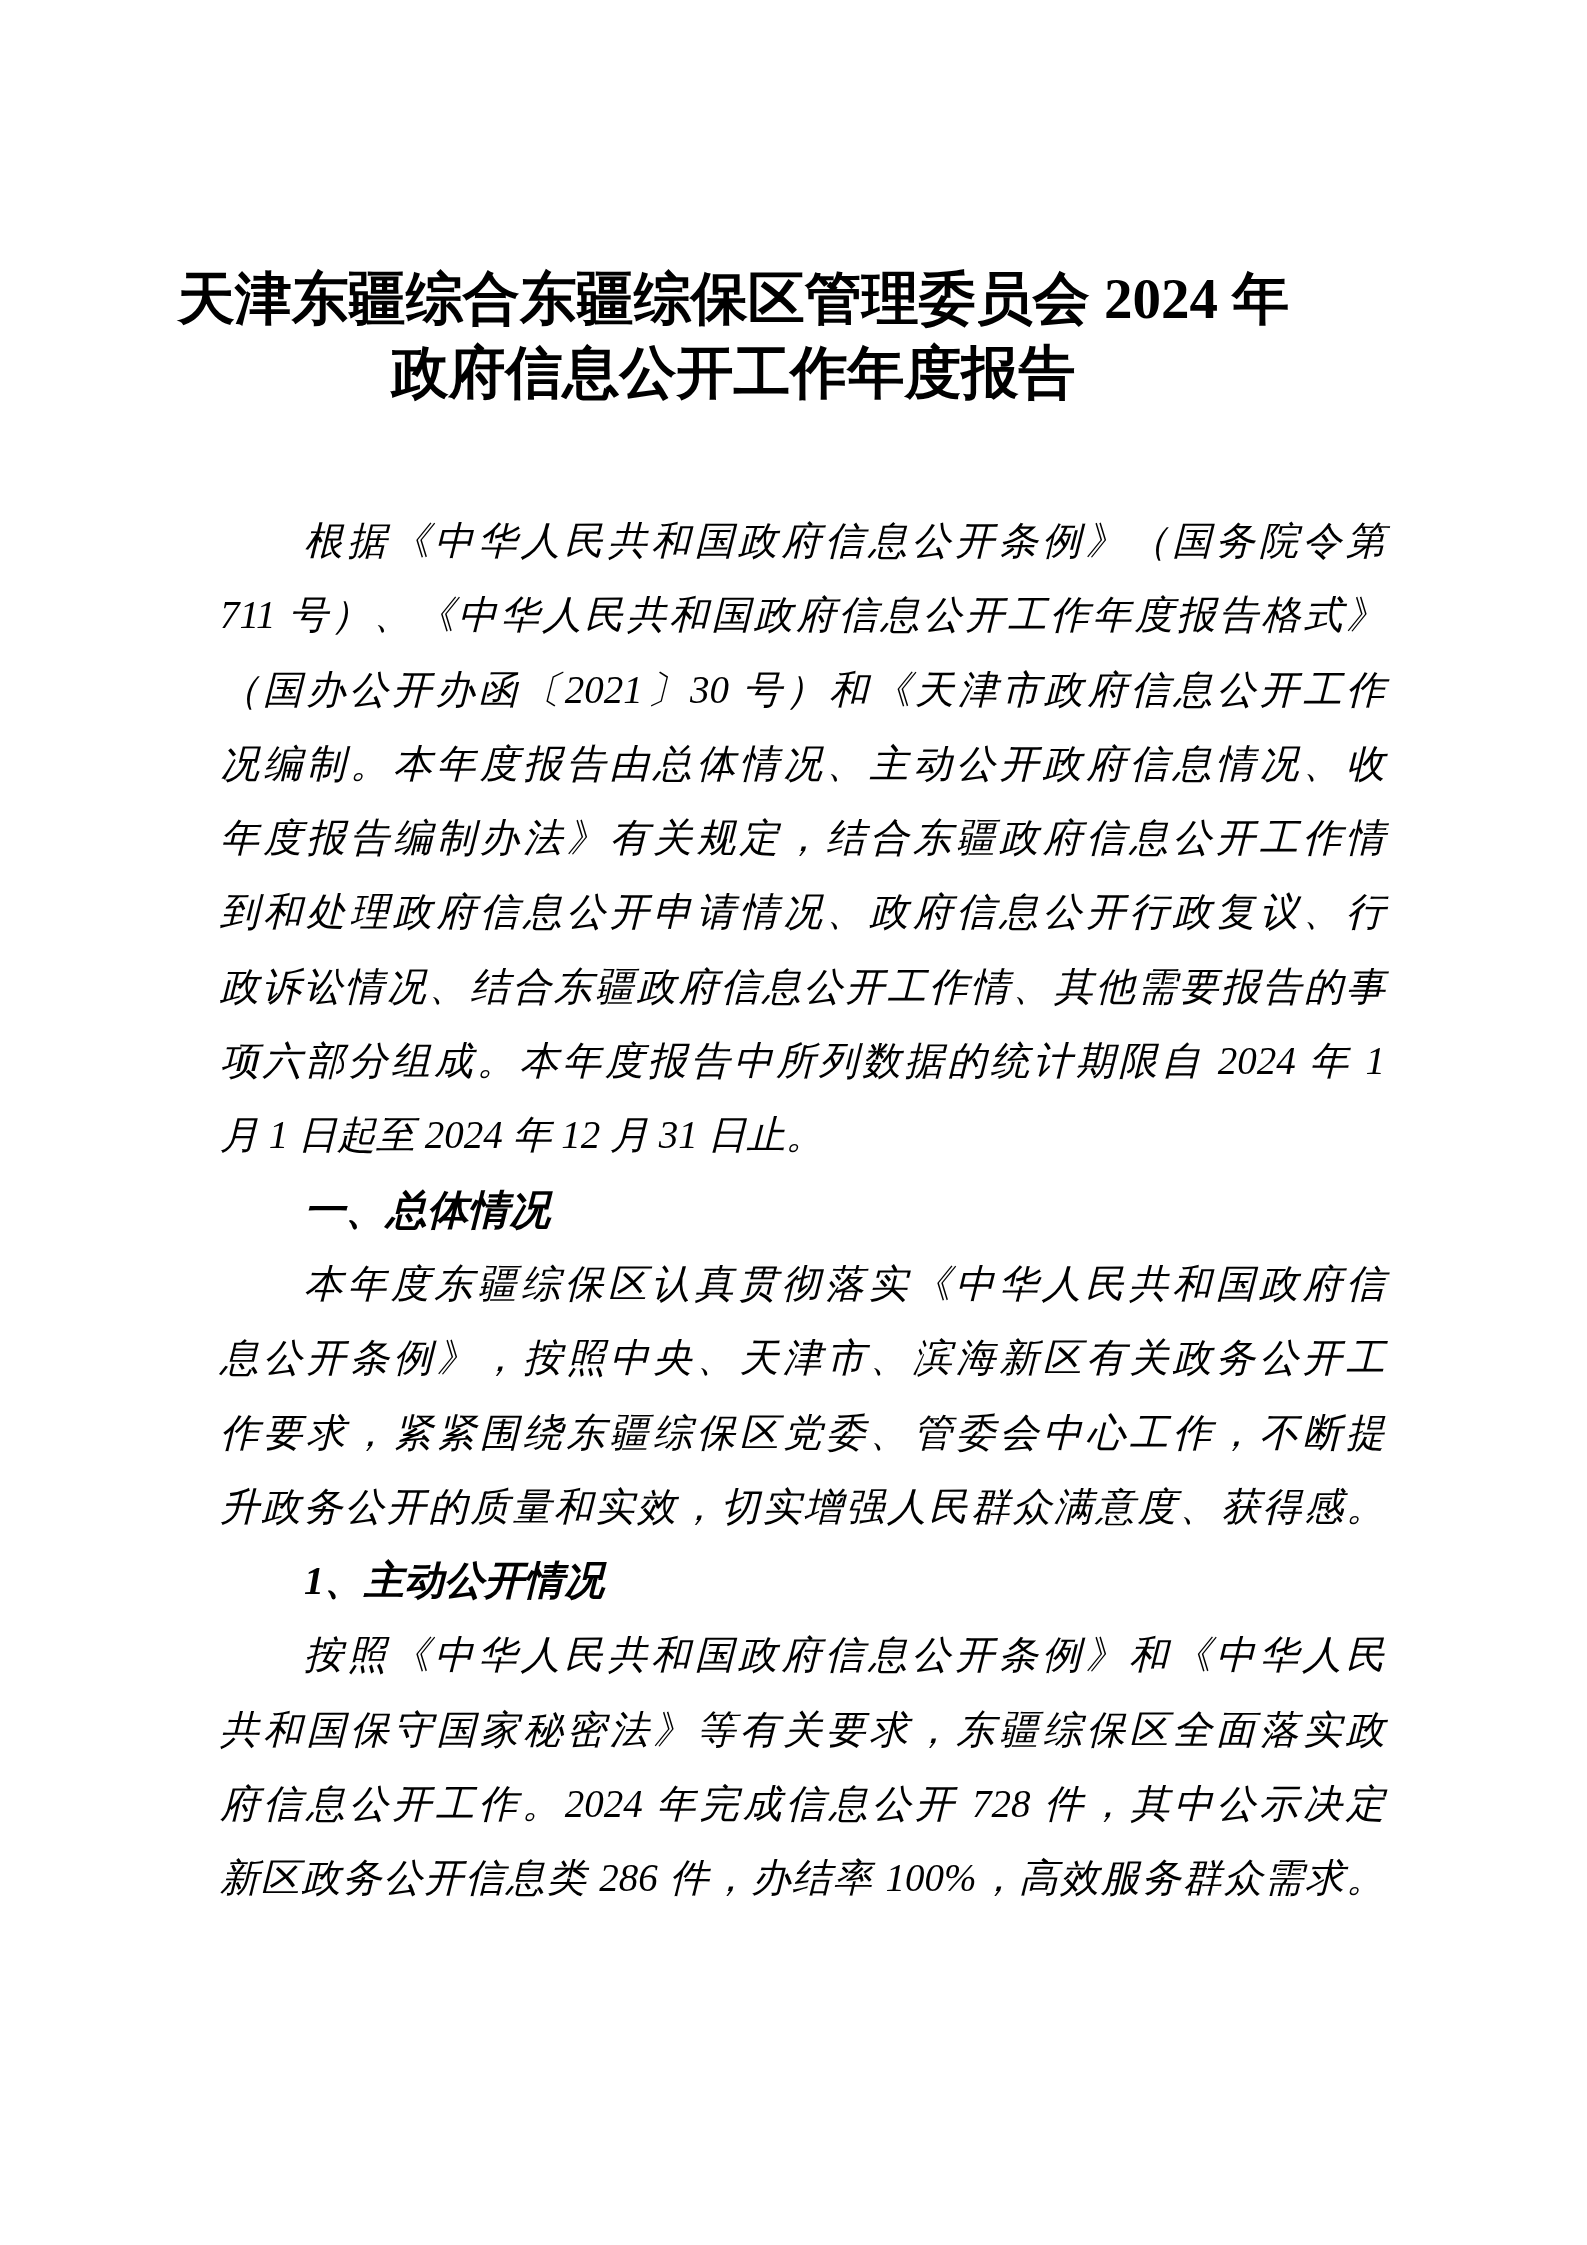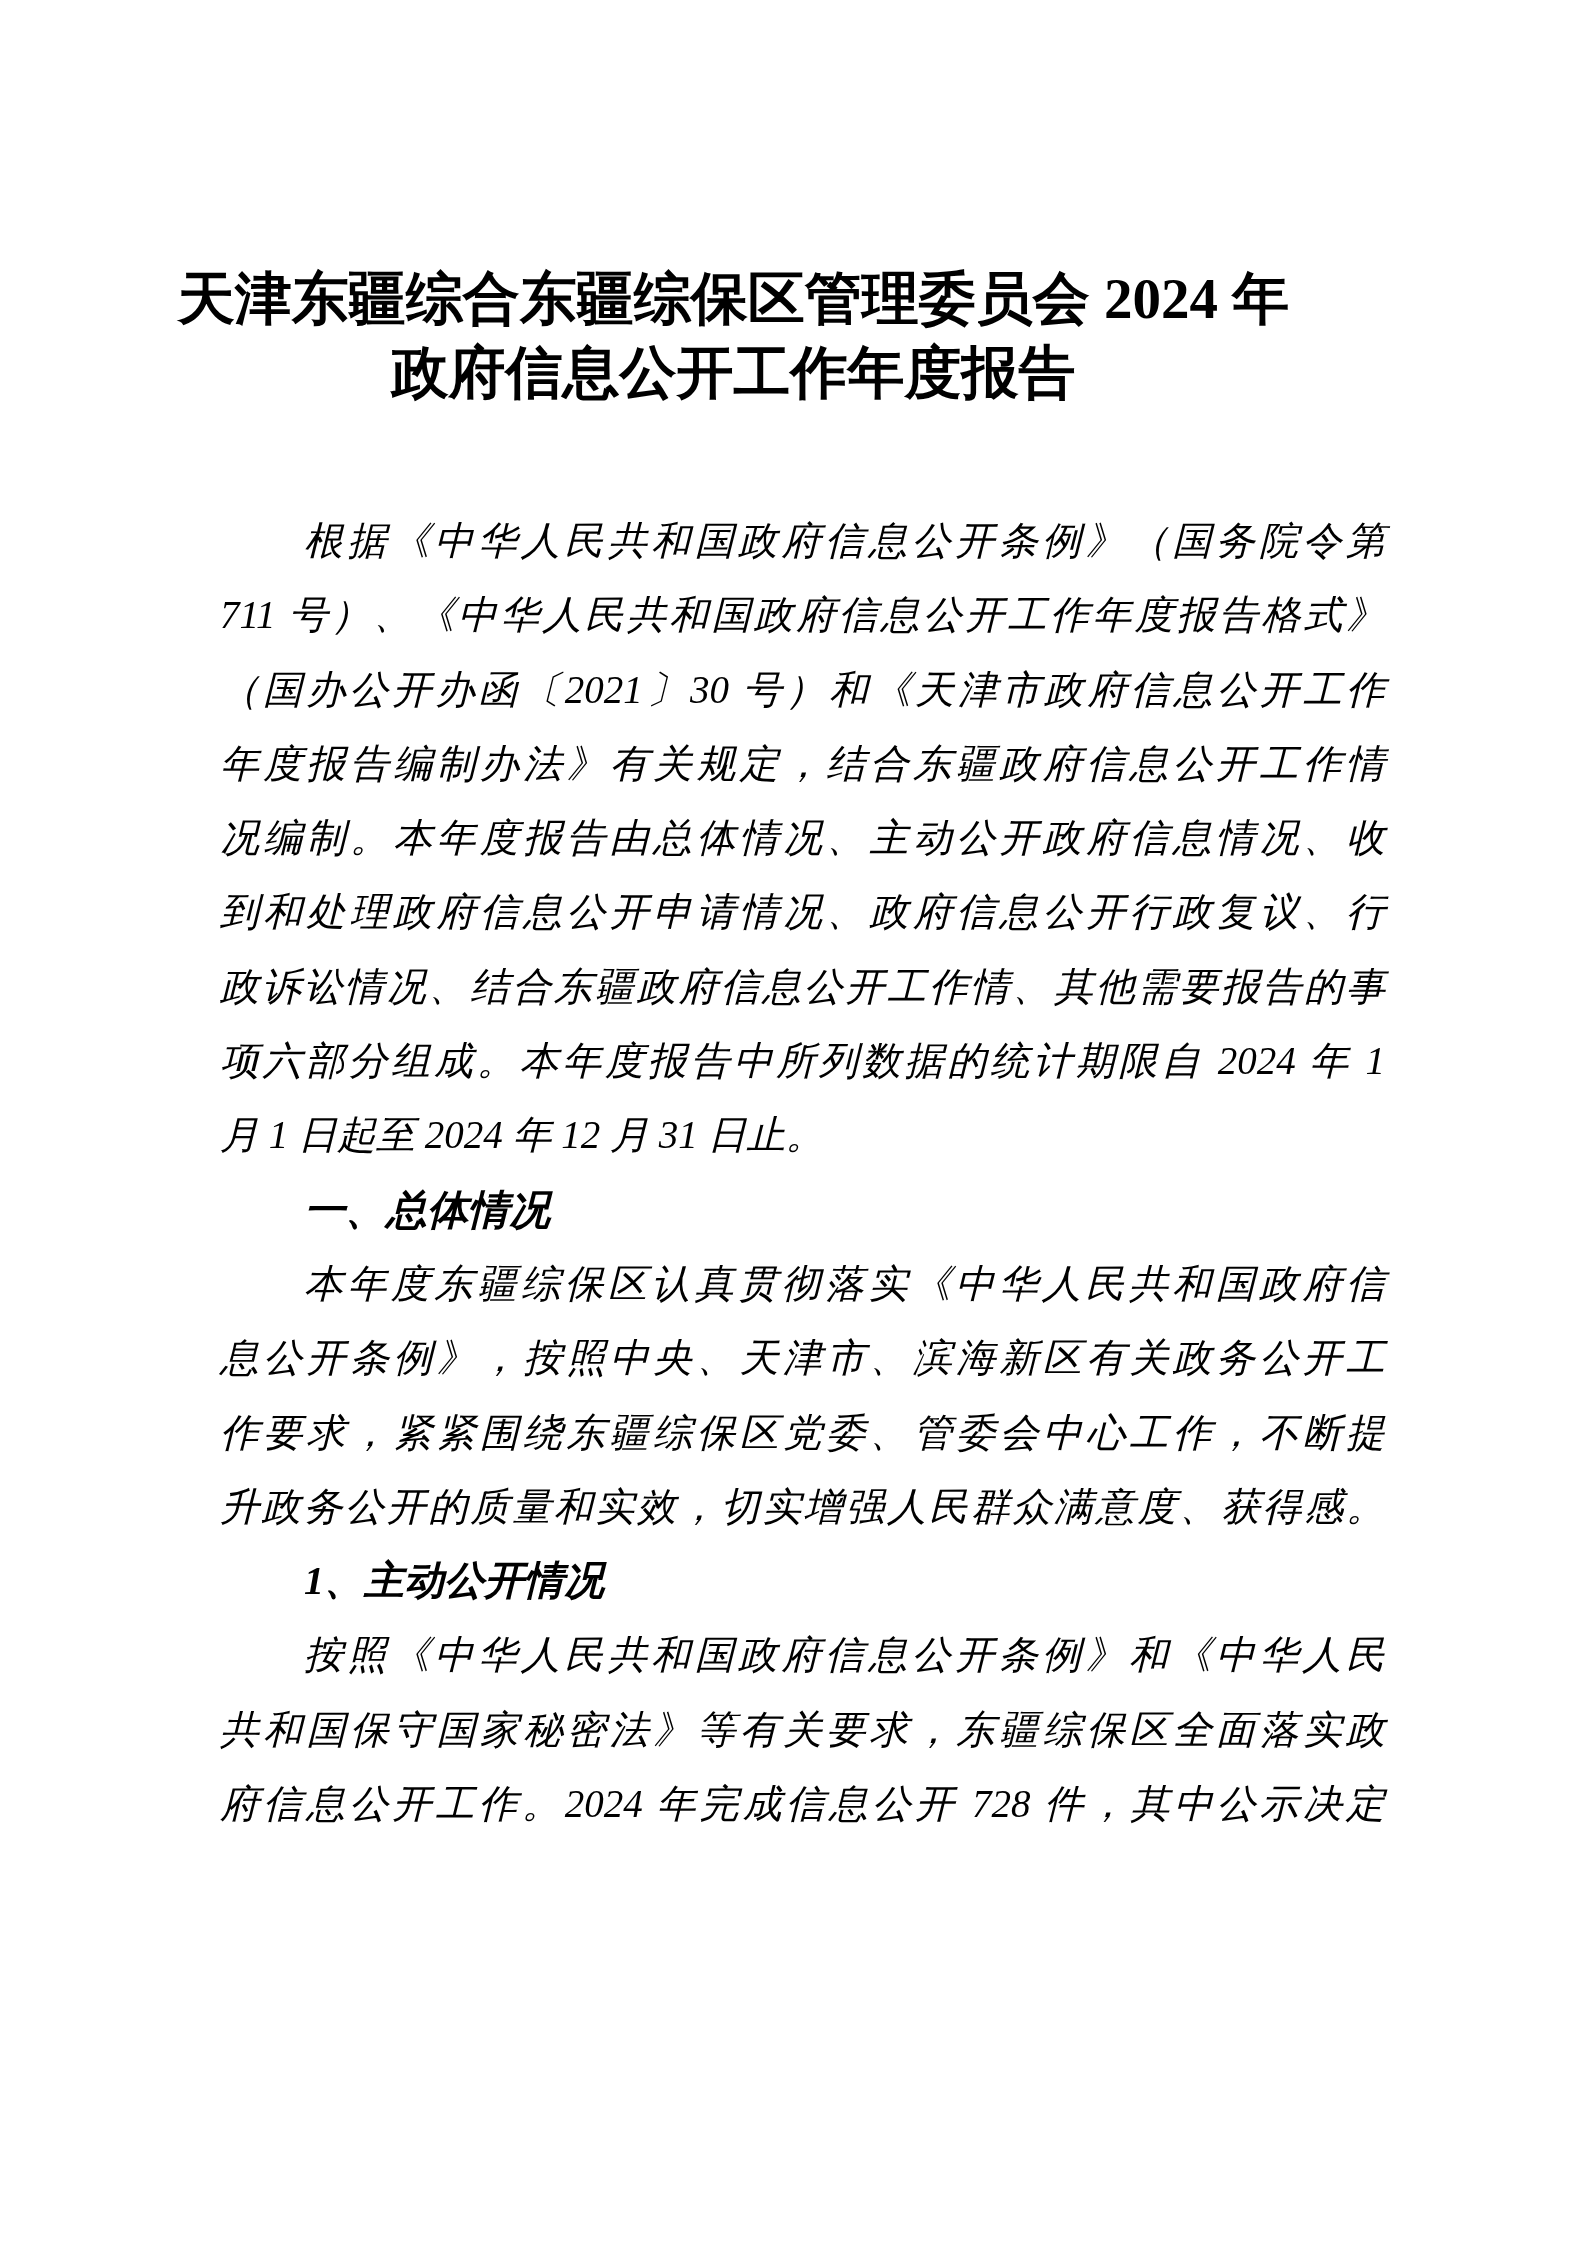--- a/index.html
+++ b/index.html
@@ -71,34 +71,35 @@
   <div class="doc-title">
     <div class="title-line">天津东疆综合东疆综保区管理委员会 2024 年</div>
     <div class="title-line">政府信息公开工作年度报告</div>
   </div>
 
   <div class="doc-body">
 
     <div class="line j indent">根据《中华人民共和国政府信息公开条例》（国务院令第</div>
     <div class="line j">711 号）、《中华人民共和国政府信息公开工作年度报告格式》</div>
     <div class="line j">（国办公开办函〔2021〕30 号）和《天津市政府信息公开工作</div>
+    <div class="line j">况编制。本年度报告由总体情况、主动公开政府信息情况、收</div>
     <div class="line j">年度报告编制办法》有关规定，结合东疆政府信息公开工作情</div>
-    <div class="line j">况编制。本年度报告由总体情况、主动公开政府信息情况、收</div>
     <div class="line j">到和处理政府信息公开申请情况、政府信息公开行政复议、行</div>
     <div class="line j">政诉讼情况、结合东疆政府信息公开工作情、其他需要报告的事</div>
     <div class="line j">项六部分组成。本年度报告中所列数据的统计期限自 2024 年 1</div>
     <div class="line left">月 1 日起至 2024 年 12 月 31 日止。</div>
 
     <div class="line left h-black indent">一、总体情况</div>
 
     <div class="line j indent">本年度东疆综保区认真贯彻落实《中华人民共和国政府信</div>
     <div class="line j">息公开条例》，按照中央、天津市、滨海新区有关政务公开工</div>
     <div class="line j">作要求，紧紧围绕东疆综保区党委、管委会中心工作，不断提</div>
     <div class="line j">升政务公开的质量和实效，切实增强人民群众满意度、获得感。</div>
 
     <div class="line left h-kai indent">1、主动公开情况</div>
 
     <div class="line j indent">按照《中华人民共和国政府信息公开条例》和《中华人民</div>
     <div class="line j">共和国保守国家秘密法》等有关要求，东疆综保区全面落实政</div>
     <div class="line j">府信息公开工作。2024 年完成信息公开 728 件，其中公示决定</div>
+    <div class="line j">新区政务公开信息类 286 件，办结率 100%，高效服务群众需求。</div>
 
   </div>
 </div>
 
 </body></html>

